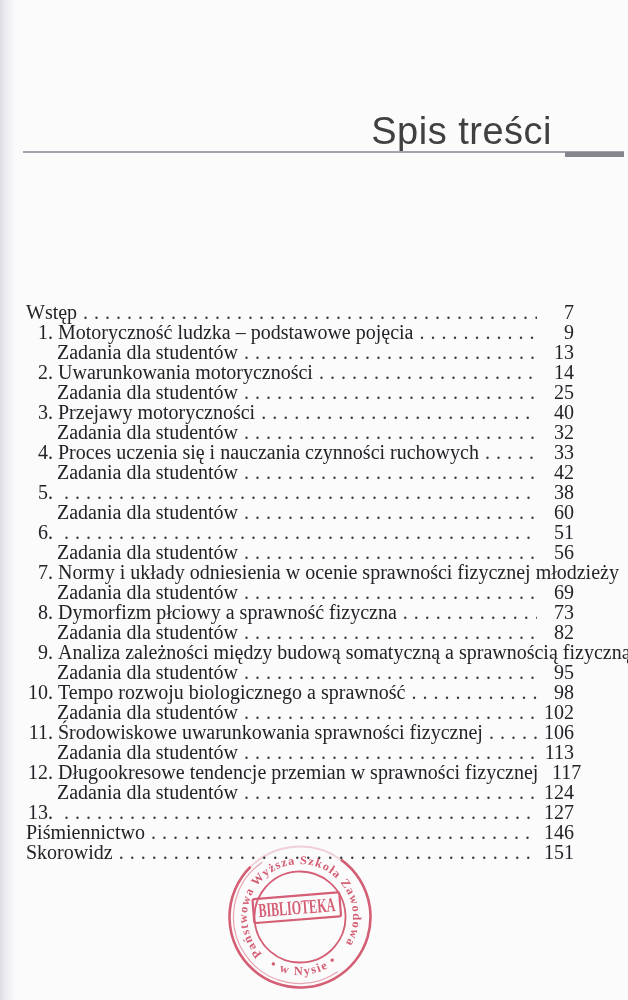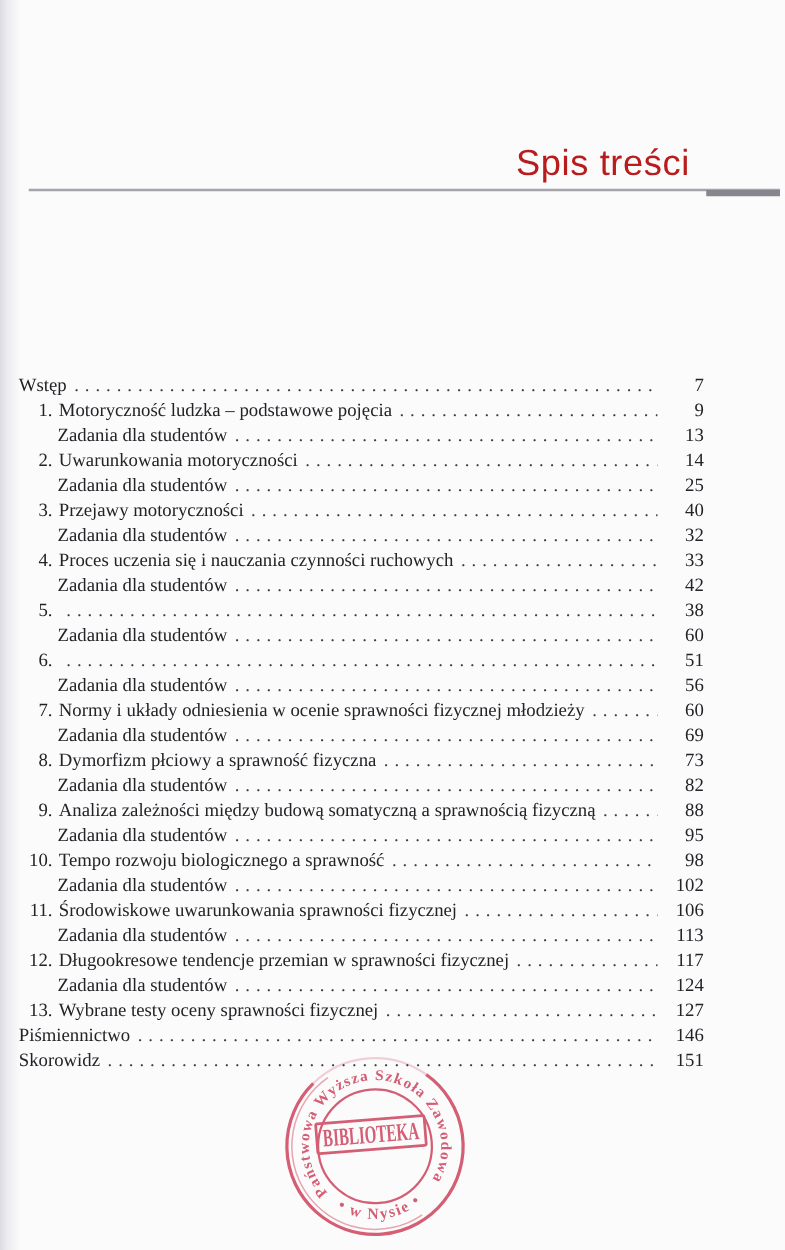--- a/index.html
+++ b/index.html
@@ -8,34 +8,34 @@
     background:#fbfbfc;
     font-family:"Liberation Serif", serif;
   }
   .edge-left {
     position:absolute; left:0; top:0; bottom:0; width:16px;
     background:linear-gradient(90deg, #dcdce2 0%, #ebebf0 35%, rgba(251,251,252,0) 100%);
   }
   .page-title {
     position:absolute; top:114px; right:76px;
     font-family:"Liberation Sans", sans-serif;
-    font-size:29px; line-height:34px; letter-spacing:0.5px;
-    color:#b91c1c;
+    font-size:38px; line-height:34px; letter-spacing:0.5px;
+    color:#404040;
   }
   .rule-thin {
     position:absolute; top:151px; left:23px; width:601px; height:2px;
     background:#a4a4ac;
   }
   .rule-thick {
     position:absolute; top:152px; left:565px; width:59px; height:5px;
     background:#86868e;
   }
   .toc {
-    position:absolute; top:301px; left:15px; width:548px;
-    font-size:15px; color:#232327;
+    position:absolute; top:301px; left:26px; width:548px;
+    font-size:20px; color:#232327;
   }
   .row { display:flex; align-items:baseline; height:20px; white-space:nowrap; }
   .num { flex:none; text-align:right; }
   .row.chapter .num { width:27px; margin-right:5px; }
   .row.sub .num { width:31px; margin-right:0; }
   .t { flex:none; }
   .dots {
     flex:1 1 auto; overflow:hidden; white-space:nowrap;
     margin:0 3px 0 6px; color:#3e3e42; letter-spacing:0.5px;
   }
@@ -207,21 +207,20 @@
       <span class="pg">117</span>
     </div>
       <div class="row sub">
       <span class="num"></span>
       <span class="t">Zadania dla studentów</span>
       <span class="dots"></span>
       <span class="pg">124</span>
     </div>
       <div class="row chapter">
       <span class="num">13.</span>
-      <span class="t">Wybrane testy oceny sprawności fizycznej</span>
       <span class="dots"></span>
       <span class="pg">127</span>
     </div>
       <div class="row plain">
 
       <span class="t">Piśmiennictwo</span>
       <span class="dots"></span>
       <span class="pg">146</span>
     </div>
       <div class="row plain">

